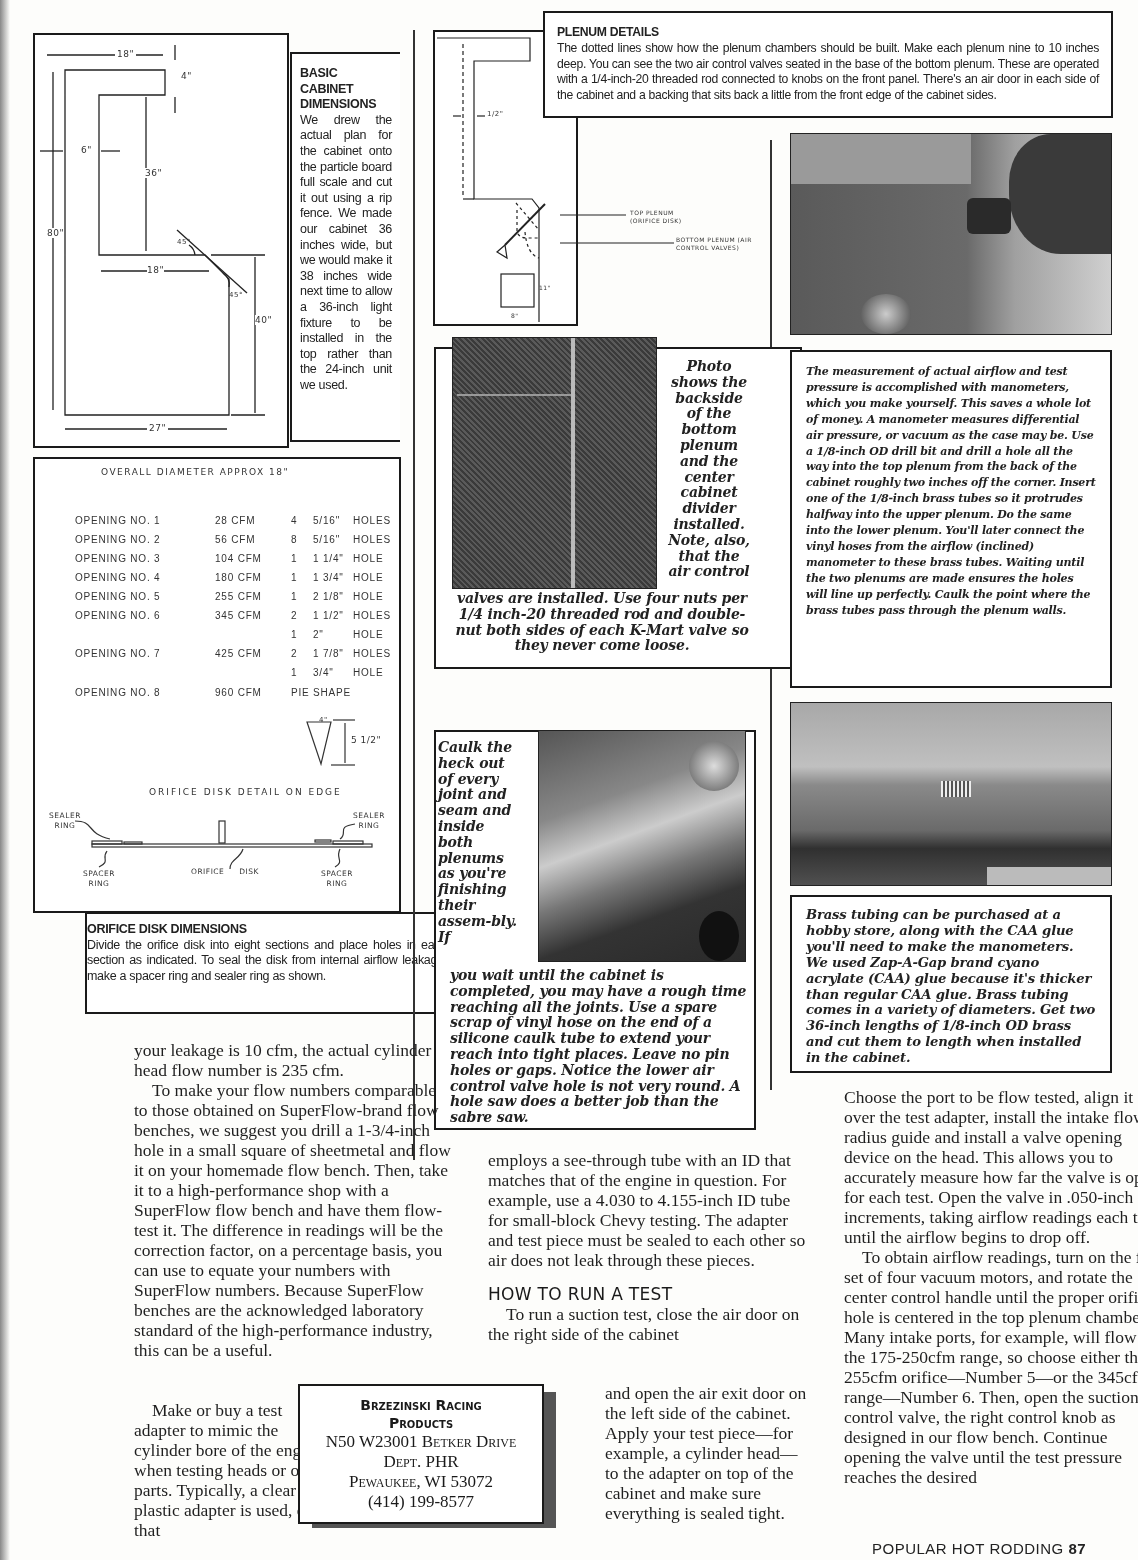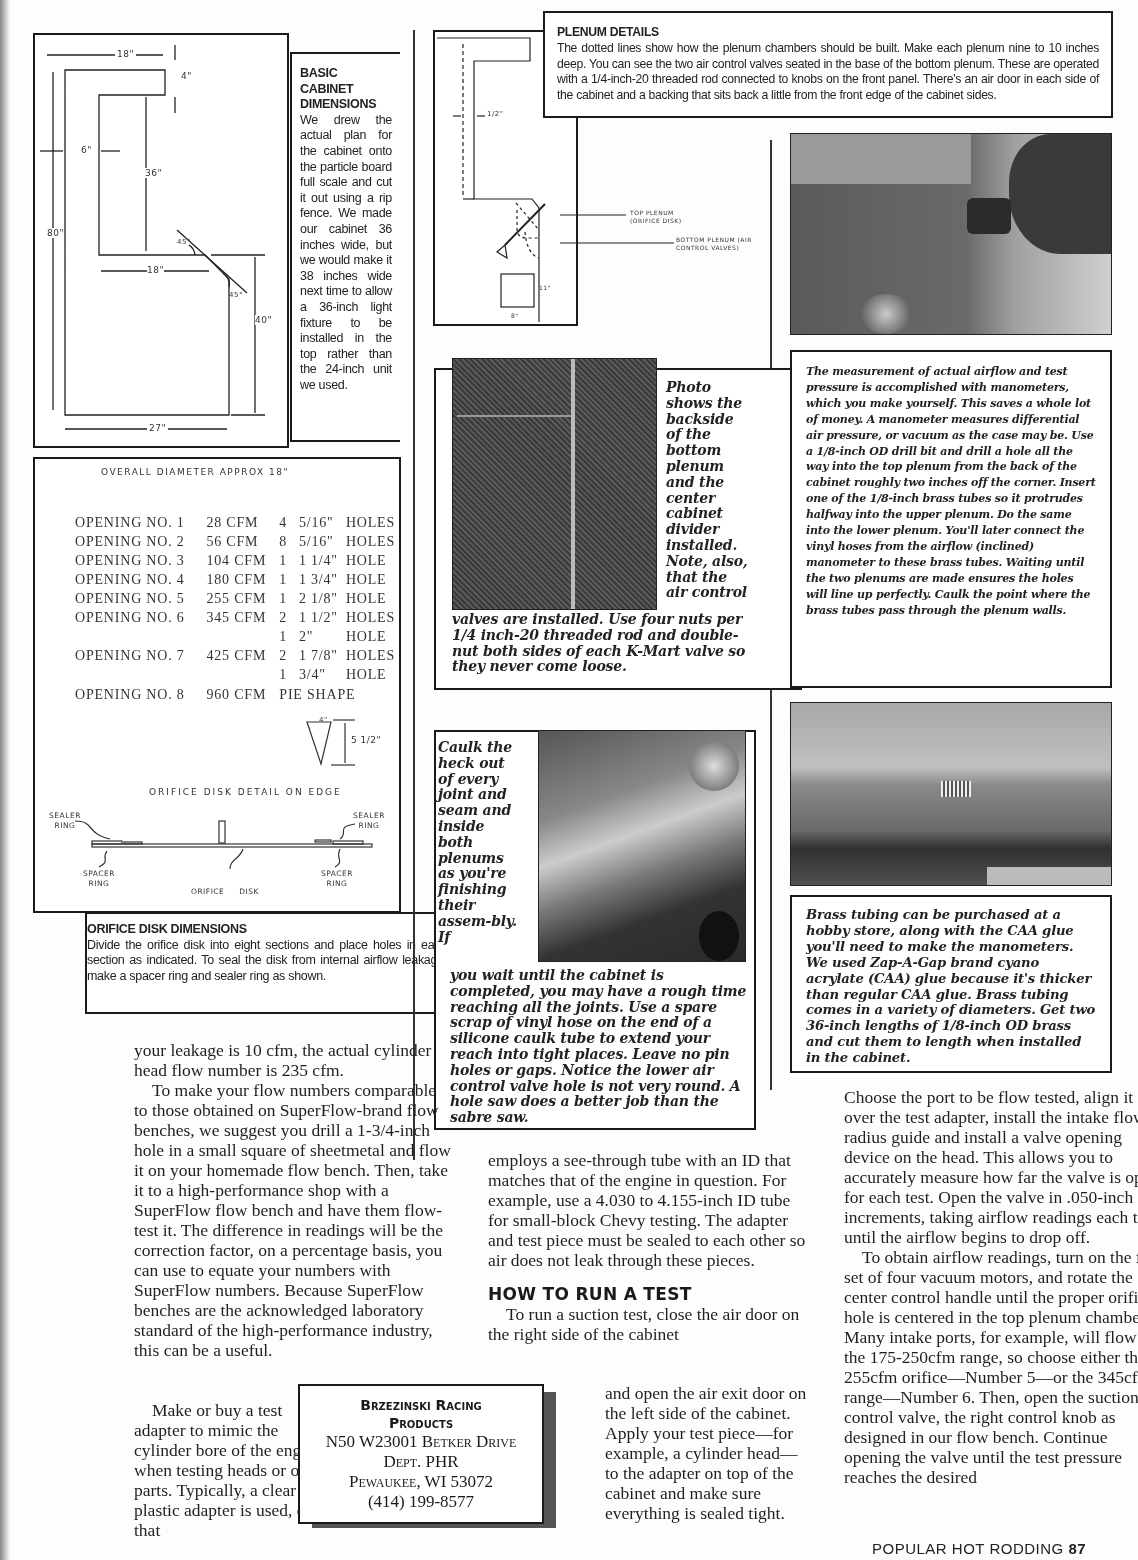--- a/index.html
+++ b/index.html
@@ -9,25 +9,25 @@
   .box { position: absolute; border: 2px solid #1a1a1a; background: #fff; }
   .caption-cond { font-family: "Liberation Sans", sans-serif; font-size: 12.5px; line-height: 15.6px; letter-spacing: -0.3px; color: #222; }
   .caption-cond b { display: block; font-weight: bold; }
   .italic-cap { font-family: "DejaVu Serif", serif; font-style: italic; font-weight: bold; font-size: 14px; line-height: 15.8px; color: #222; letter-spacing: -0.2px; }
   .body-text { font-family: "Liberation Serif", serif; font-size: 17.5px; line-height: 20px; color: #1f1f1f; margin-left: 48px; }
   .body-text p { text-indent: 18px; }
   .body-text p.noindent { text-indent: 0; }
   .hand { font-family: "DejaVu Sans", sans-serif; font-size: 9px; color: #333; letter-spacing: 0.5px; }
   .photo { position: absolute; background: repeating-linear-gradient(45deg, #4a4a4a 0 2px, #6a6a6a 2px 4px); border: 1px solid #222; overflow: hidden; }
   .rule-v { position: absolute; width: 1.5px; background: #333; }
-  .subhead { font-family: "DejaVu Sans", sans-serif; font-weight: bold; font-size: 17px; letter-spacing: 0.3px; color: #1a1a1a; }
+  .subhead { font-family: "DejaVu Sans", sans-serif; font-weight: normal; font-size: 17px; letter-spacing: 0.3px; color: #1a1a1a; }
   .footer { font-family: "Liberation Sans", sans-serif; font-size: 15px; color: #222; letter-spacing: 0.5px; }
   .footer b { font-weight: bold; }
   table.orifice { border-collapse: collapse; }
-  table.orifice td { font-family: Liberation Serif, serif; font-size: 14px; color: #333; padding: 0 4px; letter-spacing: 0.8px; height: 19px; vertical-align: top; white-space: nowrap; }
+  table.orifice td { font-family: Liberation Sans, sans-serif; font-size: 10px; color: #333; padding: 0 4px; letter-spacing: 0.8px; height: 19px; vertical-align: top; white-space: nowrap; }
   .address { font-family: "Liberation Serif", serif; font-size: 17px; line-height: 20px; text-align: center; color: #1a1a1a; }
   .address .sc { font-variant: small-caps; }
   .address .bold-sc { font-family: "DejaVu Sans", sans-serif; font-weight: bold; font-variant: small-caps; font-size: 14px; line-height: 18px; }
 </style>
 </head>
 <body>
 
 <div class="abs" style="left:0;top:0;width:10px;height:1560px;background:linear-gradient(90deg,#888,#fdfdfb);"></div>
 
 <div class="box" style="left:33px;top:33px;width:256px;height:415px;border-width:2px;">
@@ -171,21 +171,21 @@
       <path d="M305,390 C300,400 310,402 300,408"></path>
     </g>
   </svg>
   <span class="abs hand" style="left:284px;top:257px;font-size:7px;">4"</span>
   <span class="abs hand" style="left:316px;top:276px;">5 1/2"</span>
   <div class="abs hand" style="left:114px;top:328px;letter-spacing:2px;">ORIFICE DISK DETAIL ON EDGE</div>
   <span class="abs hand" style="left:10px;top:352px;width:40px;font-size:7.5px;line-height:10px;text-align:center;">SEALER RING</span>
   <span class="abs hand" style="left:314px;top:352px;width:40px;font-size:7.5px;line-height:10px;text-align:center;">SEALER RING</span>
   <span class="abs hand" style="left:44px;top:410px;width:40px;font-size:7.5px;line-height:10px;text-align:center;">SPACER RING</span>
   <span class="abs hand" style="left:282px;top:410px;width:40px;font-size:7.5px;line-height:10px;text-align:center;">SPACER RING</span>
-  <span class="abs hand" style="left:156px;top:428px;font-size:7.5px;word-spacing:12px;">ORIFICE DISK</span>
+  <span class="abs hand" style="left:156px;top:408px;font-size:7.5px;word-spacing:12px;">ORIFICE DISK</span>
 </div>
 <div class="box caption-cond" style="left:85px;top:912px;width:364px;height:102px;padding:8px 0;text-align:justify;">
   <b>ORIFICE DISK DIMENSIONS</b>
   <span>Divide the orifice disk into eight sections and place holes in each section as indicated. To seal the disk from internal airflow leakage, make a spacer ring and sealer ring as shown.</span>
 </div>
 
 <div class="rule-v" style="left:413px;top:30px;height:1130px;"></div>
 
 <div class="box" style="left:433px;top:30px;width:145px;height:296px;">
   <svg width="141" height="292" viewBox="0 0 141 292" style="position:absolute;left:0;top:0;">
@@ -215,21 +215,21 @@
 </svg>
 <span class="abs hand" style="left:630px;top:209px;width:70px;font-size:6px;line-height:8px;">TOP PLENUM (ORIFICE DISK)</span>
 <span class="abs hand" style="left:676px;top:236px;width:90px;font-size:6px;line-height:8px;">BOTTOM PLENUM (AIR CONTROL VALVES)</span>
 <div class="box caption-cond" style="left:543px;top:11px;width:570px;height:107px;padding:12px 12px;font-size:12.2px;line-height:15.8px;text-align:justify;">
   <b>PLENUM DETAILS</b>
   <span>The dotted lines show how the plenum chambers should be built. Make each plenum nine to 10 inches deep. You can see the two air control valves seated in the base of the bottom plenum. These are operated with a 1/4-inch-20 threaded rod connected to knobs on the front panel. There's an air door in each side of the cabinet and a backing that sits back a little from the front edge of the cabinet sides.</span>
 </div>
 
 <div class="rule-v" style="left:770px;top:140px;height:950px;"></div>
 
-<div class="box" style="left:434px;top:368px;width:368px;height:322px;">
+<div class="box" style="left:434px;top:347px;width:368px;height:322px;text-align:center;">
   <div class="photo" style="left:16px;top:-12px;width:205px;height:252px;background:repeating-linear-gradient(45deg,#3a3a3a 0 2px,#5a5a5a 2px 4px);">
     <div class="abs" style="left:118px;top:0;width:4px;height:252px;background:#bbb;"></div>
     <div class="abs" style="left:4px;top:56px;width:114px;height:2px;background:#999;"></div>
   </div>
   <div class="abs italic-cap" style="left:230px;top:10px;width:86px;font-size:14px;line-height:15.8px;">Photo shows the backside of the bottom plenum and the center cabinet divider installed. Note, also, that the air control</div>
   <div class="abs italic-cap" style="left:16px;top:242px;width:300px;">valves are installed. Use four nuts per 1/4 inch-20 threaded rod and double-nut both sides of each K-Mart valve so they never come loose.</div>
 </div>
 
 <div class="box" style="left:434px;top:730px;width:322px;height:400px;">
   <div class="photo" style="left:102px;top:-2px;width:208px;height:232px;background:linear-gradient(160deg,#555 0%,#888 30%,#ccc 45%,#777 60%,#333 75%,#2a2a2a 100%);">

